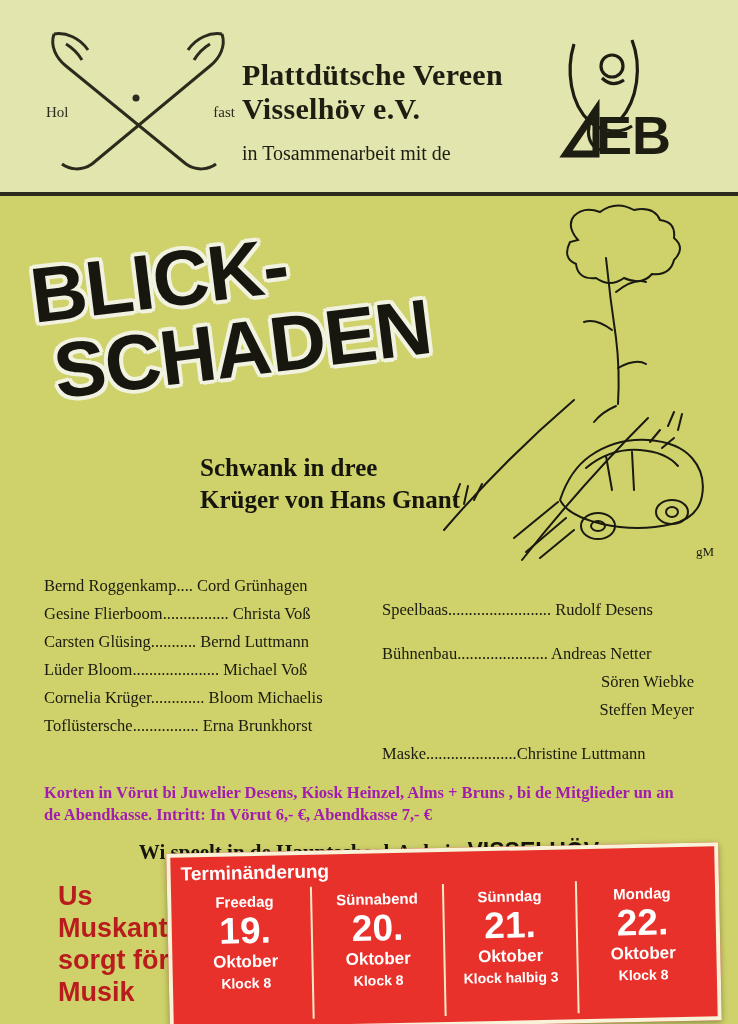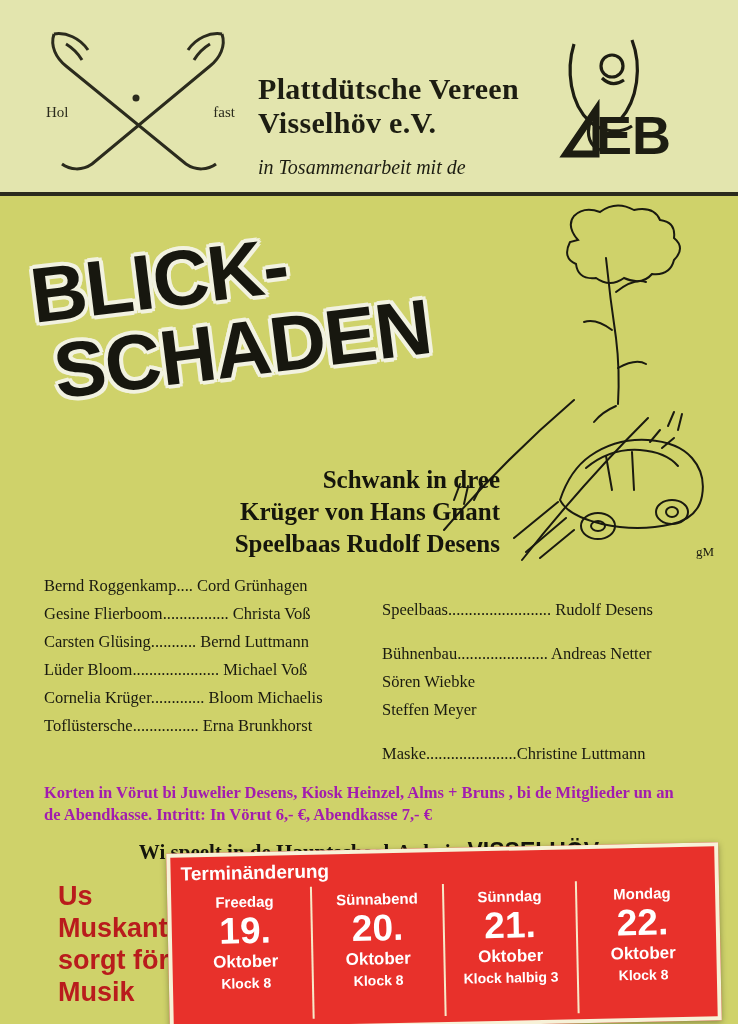--- a/index.html
+++ b/index.html
@@ -35,38 +35,36 @@
     position: absolute;
     font-family: "Liberation Serif", serif;
     font-size: 15px;
     color: #2b2b1d;
   }
   .logo-x .hol { left: 10px; top: 80px; }
   .logo-x .fast { right: 6px; top: 80px; }
 
   .header-titles {
     position: absolute;
-    left: 258px; top: 58px;
+    left: 242px; top: 58px;
     width: 320px;
-    margin-top: 14px;
   }
   .header-titles .t1, .header-titles .t2 {
     font-family: "Liberation Serif", serif;
     font-weight: bold;
     font-size: 30px;
     line-height: 34px;
     color: #1d1d12;
     letter-spacing: 0.3px;
   }
   .header-titles .t3 {
     margin-top: 16px;
     font-family: "Liberation Serif", serif;
     font-size: 20px;
     color: #1d1d12;
-    font-style: italic;
   }
   .leb {
     position: absolute;
     right: 22px; top: 26px;
     width: 180px; height: 150px;
   }
 
   
   .title-block {
     position: absolute;
@@ -94,23 +92,23 @@
   
   .illus {
     position: absolute;
     right: 8px; top: 200px;
     width: 320px; height: 390px;
   }
 
   
   .subtitle {
     position: absolute;
-    left: 200px; top: 464px;
+    left: 200px; top: 452px;
     width: 300px;
-    text-align: right;
+    text-align: left;
     font-family: "Liberation Serif", serif;
     font-weight: bold;
     font-size: 25px;
     line-height: 32px;
     color: #15150c;
   }
 
   
   .cast {
     position: absolute;
@@ -122,21 +120,21 @@
     left: 382px; top: 596px;
     width: 312px;
   }
   .cast-row, .crew-row {
     font-family: "Liberation Serif", serif;
     font-size: 16.5px;
     line-height: 28px;
     color: #1a1a10;
     white-space: nowrap;
   }
-  .crew-row.right { text-align: left; }
+  .crew-row.right { text-align: right; }
   .crew-row.gap { margin-top: 16px; }
 
   
   .info {
     position: absolute;
     left: 44px; top: 782px;
     width: 650px;
     font-family: "Liberation Serif", serif;
     font-weight: bold;
     font-size: 16.5px;
@@ -307,21 +305,20 @@
   </div>
 
   <div class="title-block">
     <div class="title-line">BLICK-</div>
     <div class="title-line second">SCHADEN</div>
   </div>
 
   <div class="subtitle">
     <div>Schwank in dree</div>
     <div>Krüger von Hans Gnant</div>
-    <div>Speelbaas Rudolf Desens</div>
   </div>
 
   <div class="cast">
     <div class="cast-row">Bernd Roggenkamp.... Cord Grünhagen</div>
     <div class="cast-row">Gesine Flierboom................ Christa Voß</div>
     <div class="cast-row">Carsten Glüsing........... Bernd Luttmann</div>
     <div class="cast-row">Lüder Bloom..................... Michael Voß</div>
     <div class="cast-row">Cornelia Krüger............. Bloom Michaelis</div>
     <div class="cast-row">Toflüstersche................ Erna Brunkhorst</div>
   </div>

